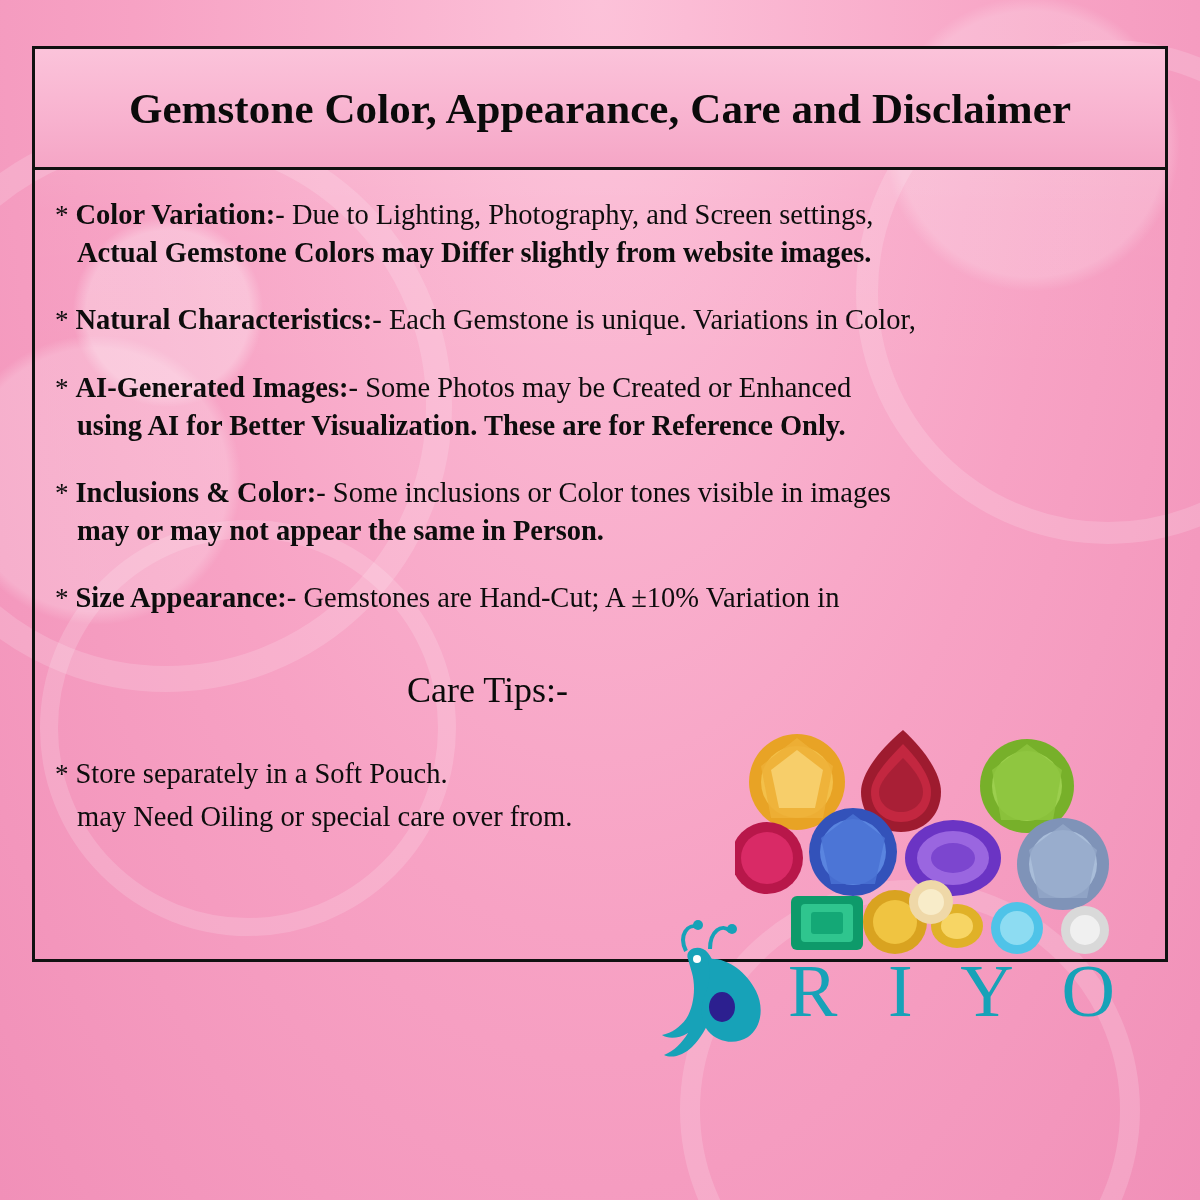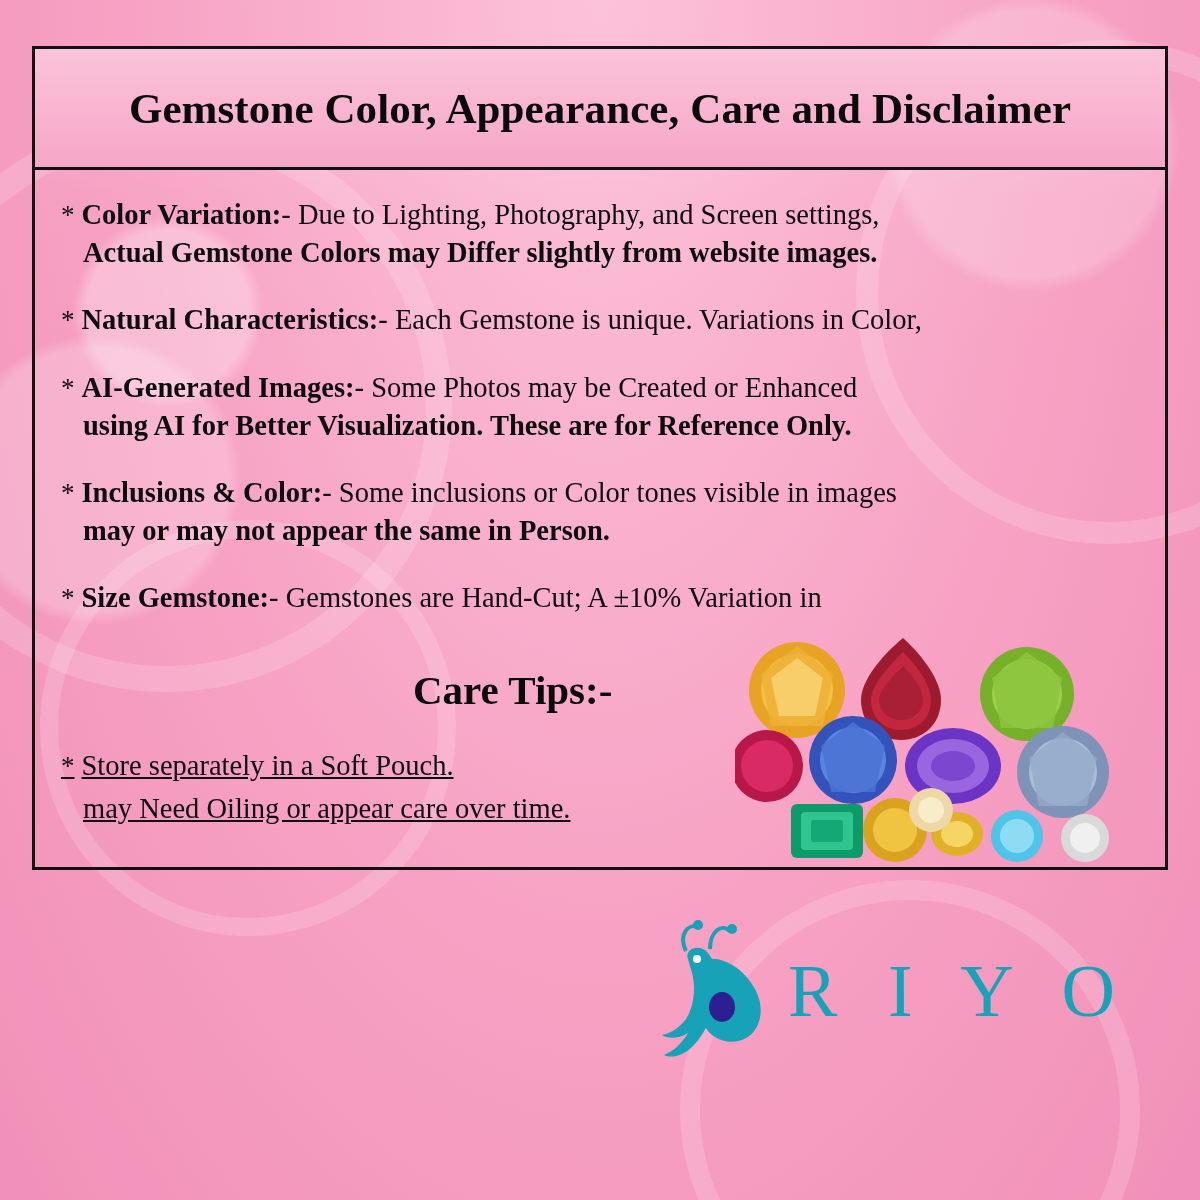--- a/index.html
+++ b/index.html
@@ -36,21 +36,21 @@
   .bg-swirl.s1 { left: -120px; top: 120px; width: 520px; height: 520px; }
   .bg-swirl.s2 { left: 40px;  top: 520px; width: 380px; height: 380px; border-width: 18px; }
   .bg-swirl.s3 { right: -160px; top: 40px; width: 460px; height: 460px; border-width: 22px; }
   .bg-swirl.s4 { right: 60px; bottom: -140px; width: 420px; height: 420px; border-width: 20px; }
 
   .card {
     position: absolute;
     left: 32px;
     top: 46px;
     width: 1136px;
-    height: 824px;
+    height: 916px;
     border: 3px solid #111;
     box-sizing: border-box;
     background: linear-gradient(180deg, rgba(255,255,255,0.18) 0%, rgba(255,255,255,0.02) 18%, rgba(255,255,255,0.0) 40%);
   }
 
   .title-bar {
     position: relative;
     height: 118px;
     border-bottom: 3px solid #111;
     background: linear-gradient(180deg, #fbc3da 0%, #f8b2cf 60%, #f5a6c6 100%);
@@ -61,21 +61,21 @@
   .title {
     font-size: 43px;
     font-weight: bold;
     color: #0b0b0b;
     letter-spacing: 0.1px;
     white-space: nowrap;
   }
 
   .body-area {
     position: relative;
-    padding: 26px 28px 0 26px;
+    padding: 26px 28px 0 20px;
     box-sizing: border-box;
     height: calc(100% - 118px);
   }
 
   .bullet-block {
     margin-bottom: 29px;
     color: #0d0d0d;
     font-size: 28.5px;
     line-height: 1.34;
   }
@@ -96,22 +96,22 @@
     display: flex;
     align-items: center;
     justify-content: flex-start;
     margin-top: 2px;
     margin-bottom: 12px;
     padding-left: 352px;
     height: 86px;
     box-sizing: border-box;
   }
   .care-label {
-    font-size: 41px;
-    font-weight: bold;
+    font-size: 36px;
+    font-weight: normal;
     color: #0b0b0b;
     white-space: nowrap;
   }
 
   .brand {
     position: absolute;
     right: 34px;
     top: 745px;
     display: flex;
     align-items: center;
@@ -126,25 +126,24 @@
     padding-left: 6px;
   }
   .peacock {
     width: 132px;
     height: 152px;
     flex: none;
     margin-right: -2px;
   }
 
   .care-list {
-    margin-top: 14px;
+    margin-top: 22px;
     font-size: 28.5px;
     color: #0d0d0d;
     line-height: 1.32;
-    text-decoration: underline;
   }
   .care-list .line {
     display: block;
     white-space: nowrap;
     margin-bottom: 16px;
   }
   .care-list .line.indent { padding-left: 22px; margin-top: -10px; }
 
   .gems {
     position: absolute;
@@ -195,33 +194,33 @@
 
       <div class="bullet-block">
         <span class="line">
           <span class="star">*</span><span class="lead">Inclusions &amp; Color:</span><span>- Some inclusions or Color tones visible in images</span>
         </span>
         <span class="line indent">may or may not appear the same in Person.</span>
       </div>
 
       <div class="bullet-block">
         <span class="line">
-          <span class="star">*</span><span class="lead">Size Gemstone:</span><span>- Gemstones are Hand-Cut; A ±10% Variation in</span>
+          <span class="star">*</span><span class="lead">Size Appearance:</span><span>- Gemstones are Hand-Cut; A ±10% Variation in</span>
         </span>
       </div>
 
       <div class="care-row">
         <div class="care-label">Care Tips:-</div>
       </div>
 
       <div class="care-list">
         <span class="line">
           <span class="star">*</span><span>Store separately in a Soft Pouch.</span>
         </span>
-        <span class="line indent">may Need Oiling or appear care over time.</span>
+        <span class="line indent">may Need Oiling or special care over from.</span>
       </div>
 
       <div class="brand">
         <svg class="peacock" viewBox="0 0 132 152">
           <g fill="none" stroke="#17a2b8" stroke-width="4">
             <path d="M38 36 C30 20, 40 8, 50 12"></path>
             <path d="M62 34 C62 16, 74 8, 82 16"></path>
           </g>
           <circle cx="50" cy="10" r="5" fill="#17a2b8"></circle>
           <circle cx="84" cy="14" r="5" fill="#17a2b8"></circle>

